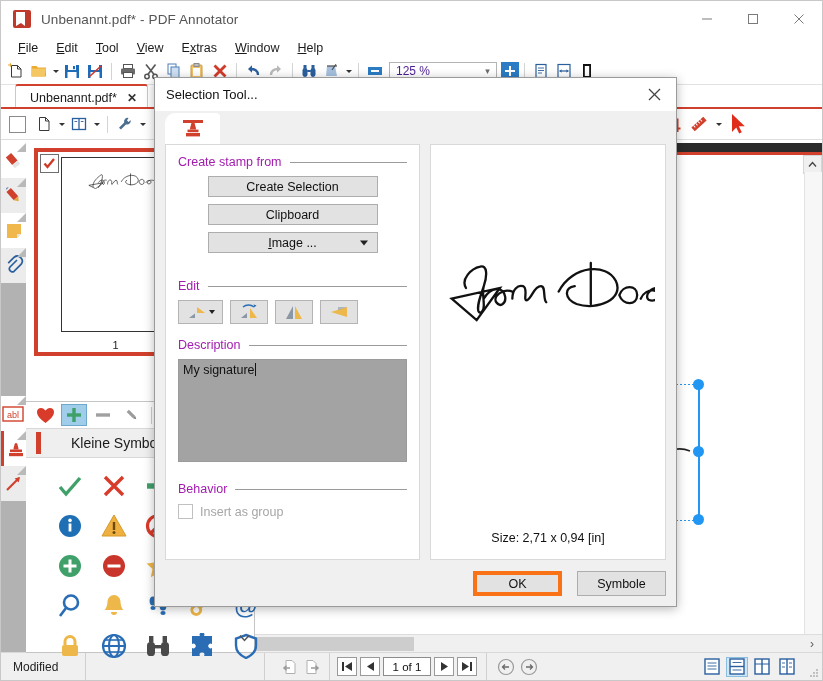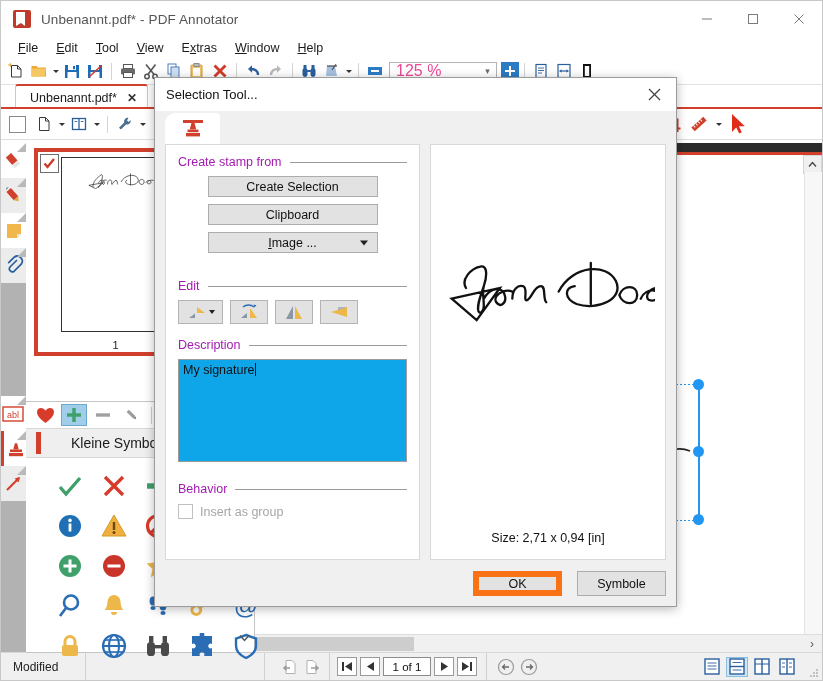--- a/index.html
+++ b/index.html
@@ -32,21 +32,21 @@
   .toolbar{height:26px;display:flex;align-items:center;padding:0 4px;background:#fff;
            border-bottom:1px solid #e2e2e2;gap:1px;}
   .tb{width:22px;height:22px;display:flex;align-items:center;justify-content:center;flex:none;}
   .tb svg{display:block;}
   .tb-sep{width:1px;height:17px;background:#d4d4d4;margin:0 4px;flex:none;}
   .caret{width:9px;height:22px;display:flex;align-items:center;justify-content:center;flex:none;}
   .caret i{border-left:3.2px solid transparent;border-right:3.2px solid transparent;
            border-top:3.8px solid #333;display:block;}
   .zoombox{display:flex;align-items:center;height:19px;border:1px solid #b4b4b4;background:#fff;
            margin-left:2px;width:108px;box-sizing:border-box;}
-  .zoomval{flex:1;padding-left:6px;font-size:16px;color:#ec4899;}
+  .zoomval{flex:1;padding-left:6px;font-size:12px;color:#4c1d95;}
   .zoomarrow{width:17px;height:17px;display:flex;align-items:center;justify-content:center;
              color:#6a6a6a;font-size:9px;}
   .bluebtn{width:18px;height:18px;background:#2b7cc4;display:flex;align-items:center;
            justify-content:center;margin-left:3px;flex:none;}
   .bluebtn .pl{position:relative;width:10px;height:10px;}
   .bluebtn .pl:before,.bluebtn .pl:after{content:"";position:absolute;background:#fff;}
   .bluebtn .pl:before{left:4px;top:0;width:2px;height:10px;}
   .bluebtn .pl:after{left:0;top:4px;width:10px;height:2px;}
 
   
@@ -155,33 +155,33 @@
   .wbtn{width:170px;height:21px;background:#e2e2e2;border:1px solid #adadad;box-sizing:border-box;
         display:flex;align-items:center;justify-content:center;font-size:12.5px;color:#111;
         margin:0 auto 7px auto;position:relative;}
   .wbtn u{text-decoration:underline;}
   .wbtn .dd{position:absolute;right:9px;top:50%;transform:translateY(-50%);
             border-left:4px solid transparent;border-right:4px solid transparent;border-top:5px solid #222;}
   .editrow{display:flex;gap:7px;margin:4px 0 14px 0;}
   .ebtn{width:38px;height:24px;background:#e2e2e2;border:1px solid #b4b4b4;box-sizing:border-box;
         display:flex;align-items:center;justify-content:center;gap:2px;}
   .ebtn.wide{width:45px;}
-  .descbox{height:95px;border:1px solid #9b9b9b;background:#0ea5e9;padding:3px 4px;font-size:12.5px;color:#111;
+  .descbox{height:95px;border:1px solid #9b9b9b;background:#a3a3a3;padding:3px 4px;font-size:12.5px;color:#111;
            position:relative;}
   .caretbar{display:inline-block;width:1px;height:13px;background:#111;vertical-align:-2px;}
   .chkrow{display:flex;align-items:center;gap:7px;margin-top:8px;}
   .chkbox{width:13px;height:13px;border:1px solid #c0c0c0;background:#fff;flex:none;}
   .chklbl{font-size:12.5px;color:#a6a6a6;}
   .sigwrap{position:absolute;left:10px;top:36px;right:10px;height:230px;
            display:flex;align-items:center;justify-content:center;}
   .sizetxt{position:absolute;left:0;right:0;bottom:14px;text-align:center;font-size:12.5px;color:#111;}
   .dlg-footer{position:absolute;right:10px;bottom:10px;display:flex;gap:15px;}
   .dbtn{width:89px;height:25px;background:#e2e2e2;border:1px solid #adadad;box-sizing:border-box;
         display:flex;align-items:center;justify-content:center;font-size:12.5px;color:#111;}
-  .dbtn.primary{border:6px solid #f97316;}
+  .dbtn.primary{border:4px solid #f97316;}
 </style>
 </head>
 <body>
 
 <div id="app">
 
   <div class="titlebar">
     <div class="app-icon">
       <div class="bk"></div>
         <div class="pg"></div>

